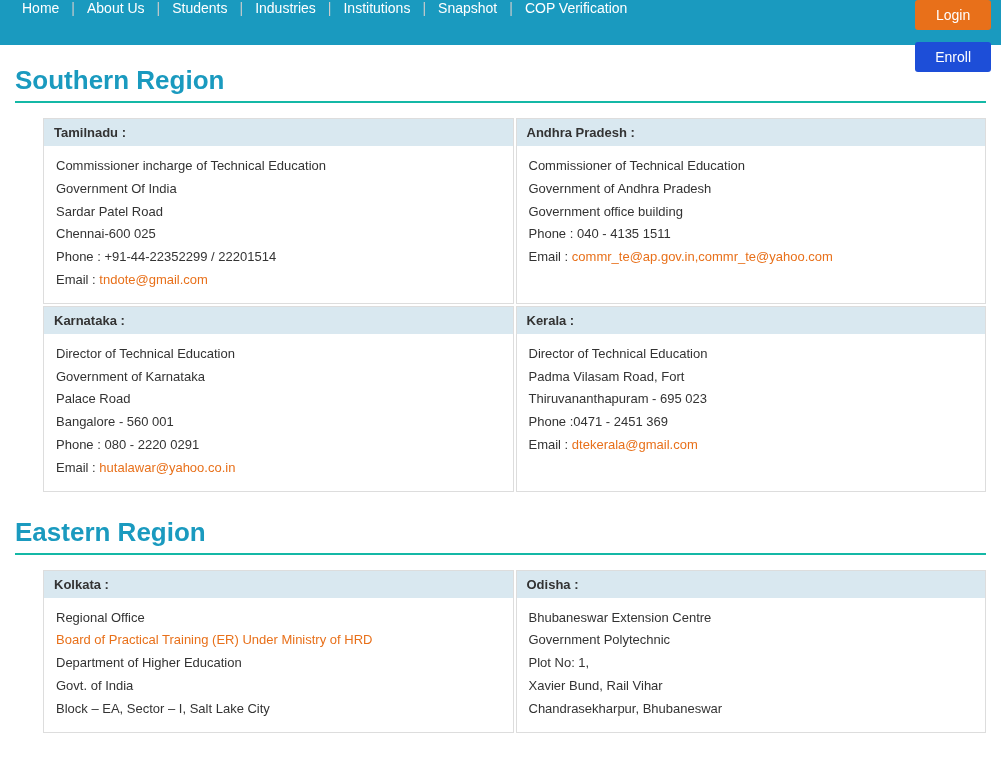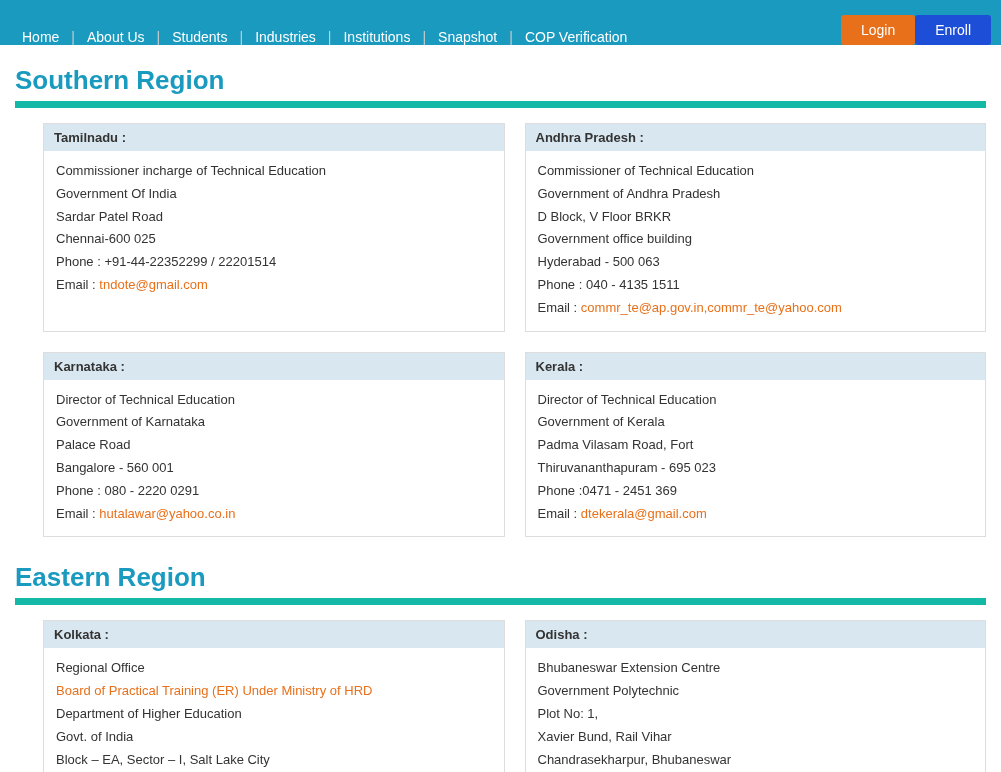--- a/index.html
+++ b/index.html
@@ -2,21 +2,21 @@
 <html><head>
   <meta charset="utf-8">
   <style>
     * { margin: 0; padding: 0; box-sizing: border-box; }
     body { font-family: Arial, sans-serif; font-size: 13px; color: #333; background: #fff; }
 
     
     nav {
       background: #1a9abf;
       display: flex;
-      align-items: flex-end;
+      align-items: flex-start;
       padding: 0 10px;
       height: 45px;
     }
     nav .nav-items {
       display: flex;
       align-items: center;
       flex: 1;
     }
     nav .nav-item {
       color: #fff;
@@ -24,21 +24,22 @@
       padding: 0 12px;
       cursor: pointer;
       text-decoration: none;
     }
     nav .nav-separator {
       color: #ccc;
       font-size: 14px;
     }
     nav .nav-buttons {
       display: flex;
-      gap: 0;
+      gap: 12px;
+      flex-direction: column;
     }
     .btn-login {
       background: #e8701a;
       color: #fff;
       border: none;
       padding: 7px 20px;
       font-size: 14px;
       cursor: pointer;
       border-radius: 3px;
     }
@@ -55,28 +56,28 @@
     
     .main-content {
       padding: 20px 15px;
     }
 
     .region-title {
       font-size: 26px;
       color: #1a9abf;
       font-weight: bold;
       margin-bottom: 15px;
-      border-bottom: 7px solid #14b8a6;
+      border-bottom: 2px solid #14b8a6;
       padding-bottom: 5px;
     }
 
     .region-grid {
       display: grid;
       grid-template-columns: 1fr 1fr;
-      gap: 20px;
+      gap: 2px;
       margin-bottom: 25px;
       padding-left: 28px;
     }
 
     .state-card {
       border: 1px solid #ddd;
     }
 
     .state-header {
       background: #d9e8f0;
@@ -153,23 +154,21 @@
         <p>Phone : +91-44-22352299 / 22201514</p>
         <p><span class="label">Email : </span><a>tndote@gmail.com</a></p>
       </div>
     </div>
 
     <div class="state-card">
       <div class="state-header">Andhra Pradesh :</div>
       <div class="state-body">
         <p>Commissioner of Technical Education</p>
         <p>Government of Andhra Pradesh</p>
-        <p>D Block, V Floor BRKR</p>
         <p>Government office building</p>
-        <p>Hyderabad - 500 063</p>
         <p>Phone : 040 - 4135 1511</p>
         <p><span class="label">Email : </span><a>commr_te@ap.gov.in,commr_te@yahoo.com</a></p>
       </div>
     </div>
 
     <div class="state-card">
       <div class="state-header">Karnataka :</div>
       <div class="state-body">
         <p>Director of Technical Education</p>
         <p>Government of Karnataka</p>
@@ -177,21 +176,20 @@
         <p>Bangalore - 560 001</p>
         <p>Phone : 080 - 2220 0291</p>
         <p><span class="label">Email : </span><a>hutalawar@yahoo.co.in</a></p>
       </div>
     </div>
 
     <div class="state-card">
       <div class="state-header">Kerala :</div>
       <div class="state-body">
         <p>Director of Technical Education</p>
-        <p>Government of Kerala</p>
         <p>Padma Vilasam Road, Fort</p>
         <p>Thiruvananthapuram - 695 023</p>
         <p>Phone :0471 - 2451 369</p>
         <p><span class="label">Email : </span><a>dtekerala@gmail.com</a></p>
       </div>
     </div>
 
   </div>
 
   <div class="eastern-section">

